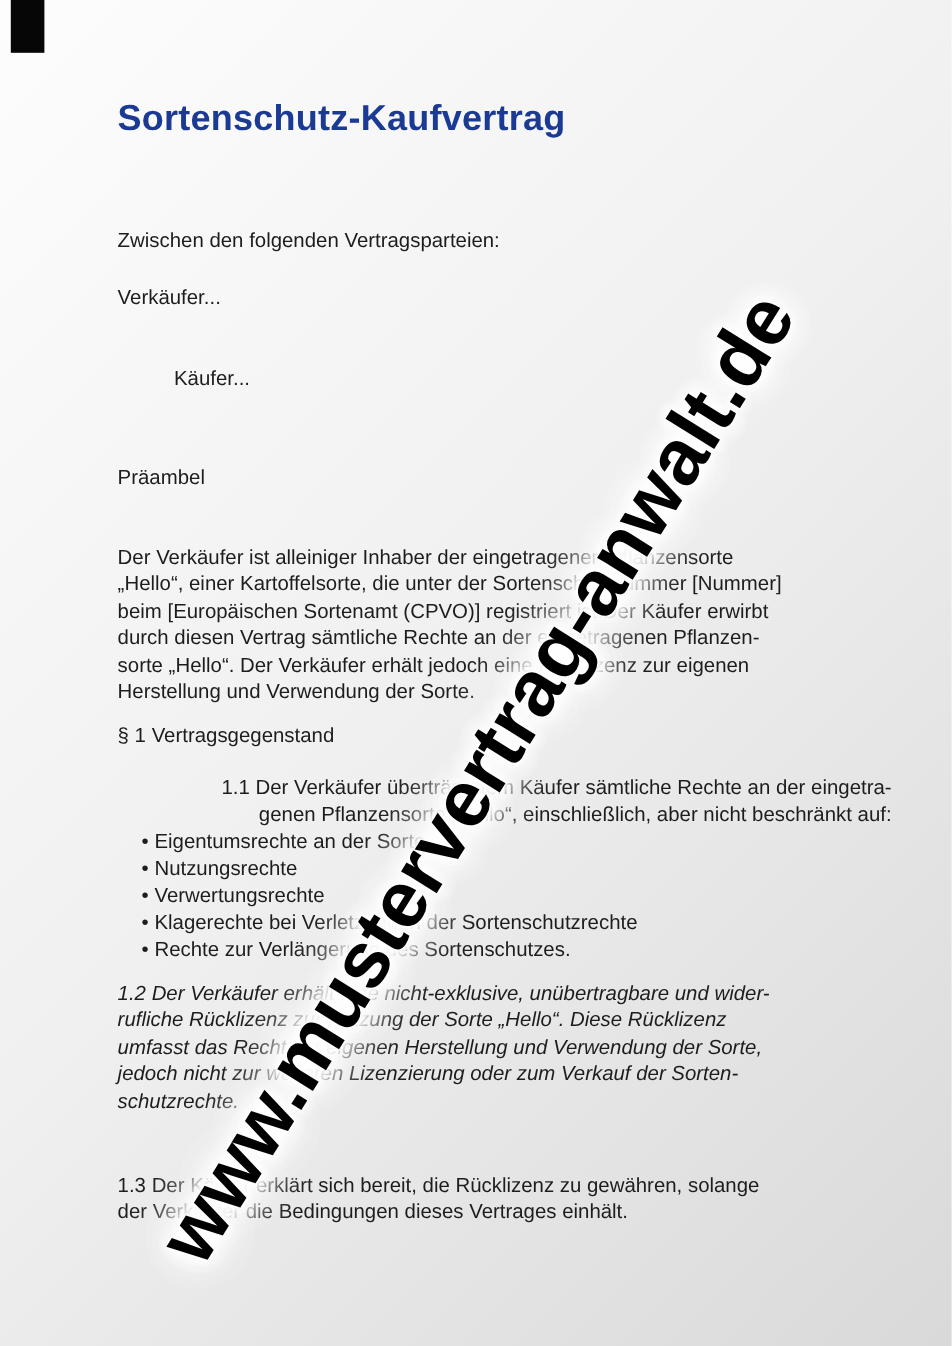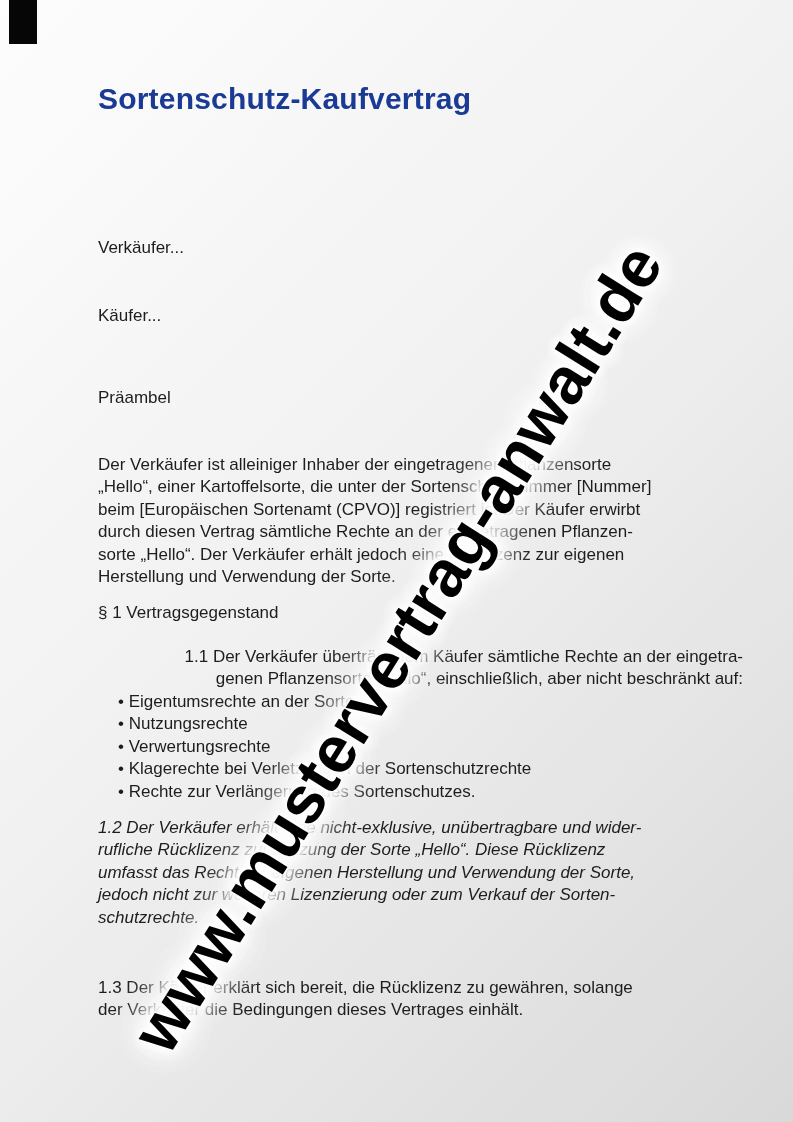--- a/index.html
+++ b/index.html
@@ -37,21 +37,21 @@
   }
   .doc-title {
     top: 82px;
     font-size: 30px;
     line-height: 34px;
     font-weight: 700;
     letter-spacing: 0.2px;
   }
   .t-zwischen  { top: 190px; }
   .t-verkaeufer{ top: 237px; }
-  .t-kaeufer   { top: 305px; }
+  .t-kaeufer   { top: 305px; margin-left: 47px; }
   .t-praeambel { top: 387px; }
   .t-preamble  { top: 428px; margin-top: 26px; }
   .t-s1head    { top: 602px; }
   .t-c11       { top: 646px; text-align: right; }
   .t-c11list   { top: 691px; left: 118px; }
   .t-c12       { top: 817px; font-style: italic; }
   .t-c13       { top: 977px; }
   .watermark {
     position: absolute;
     left: 397px;
@@ -73,20 +73,21 @@
 </style>
 </head>
 <body>
 
 <div class="page">
 
   <div class="corner-mark"></div>
 
   <div class="block doc-title" style="color: rgb(26, 58, 148);">Sortenschutz-Kaufvertrag</div>
 
+  <div class="block t-zwischen">Zwischen den folgenden Vertragsparteien:</div>
 
   <div class="block t-verkaeufer">Verkäufer...</div>
 
   <div class="block t-kaeufer">Käufer...</div>
 
   <div class="block t-praeambel">Präambel</div>
 
   <div class="block t-preamble">Der Verkäufer ist alleiniger Inhaber der eingetragenen Pflanzensorte
 „Hello“, einer Kartoffelsorte, die unter der Sortenschutznummer [Nummer]
 beim [Europäischen Sortenamt (CPVO)] registriert ist.Der Käufer erwirbt

